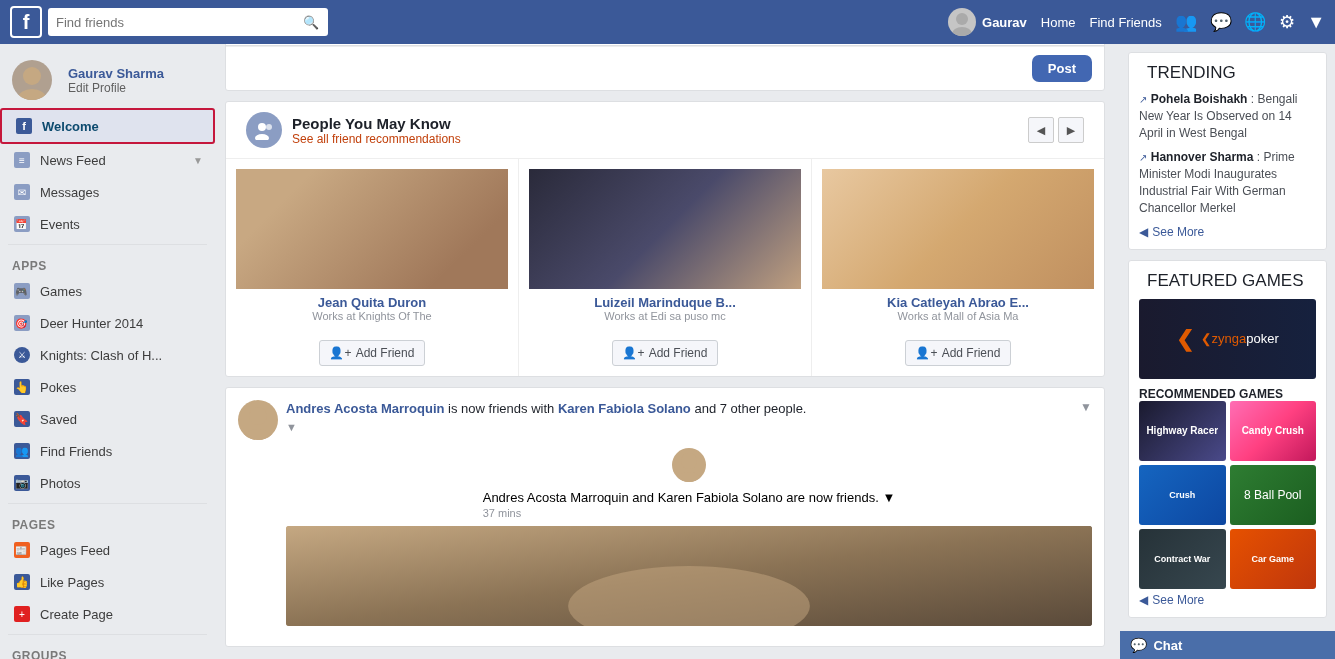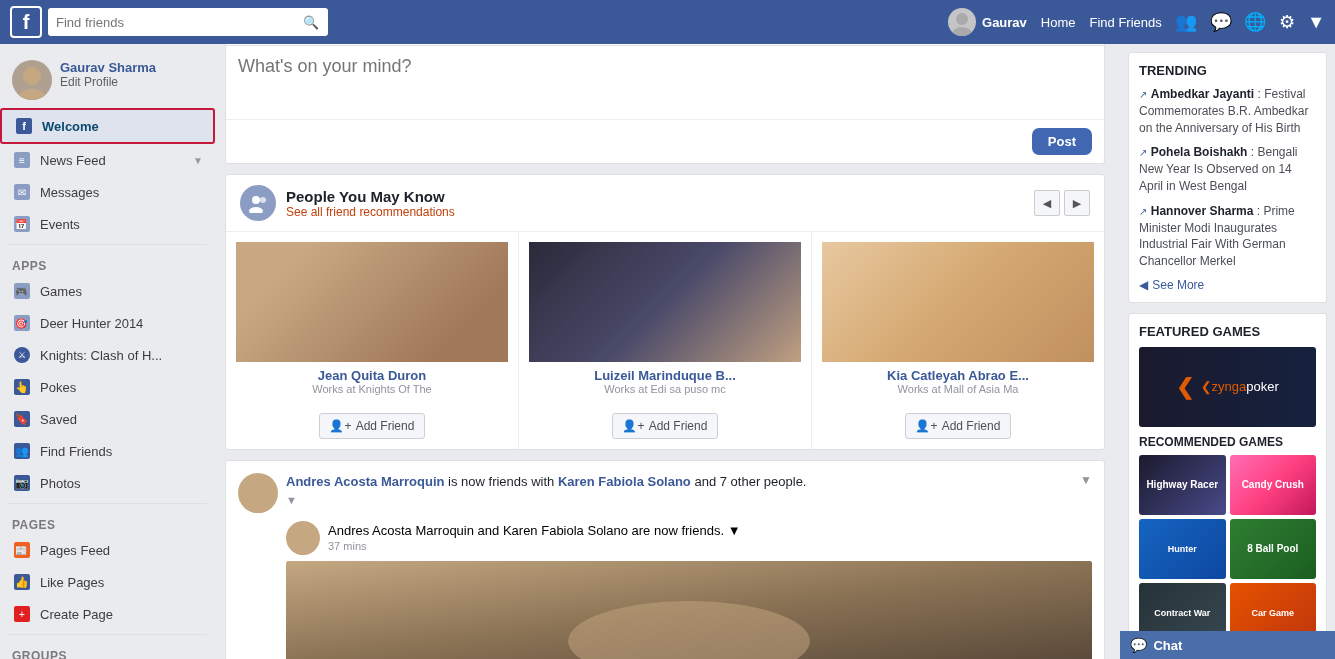--- a/index.html
+++ b/index.html
@@ -59,21 +59,21 @@
       flex-shrink: 0;
       background: #e9ebee;
       padding: 8px 0;
       position: fixed;
       top: 44px;
       left: 0;
       bottom: 0;
       overflow-y: auto;
     }
     .sidebar-profile {
-      display: flex; align-items: flex-start; gap: 8px;
+      display: flex; align-items: center; gap: 16px;
       padding: 8px 12px 8px 12px;
     }
     .sidebar-profile .avatar {
       width: 40px; height: 40px; border-radius: 50%;
       background: #b0a090; overflow: hidden;
       display: flex; align-items: center; justify-content: center;
     }
     .sidebar-profile .profile-info .name { font-weight: bold; color: #3b5998; font-size: 13px; }
     .sidebar-profile .profile-info .edit { color: #5f5f5f; font-size: 12px; }
 
@@ -146,21 +146,21 @@
     }
 
     
     .card {
       background: #fff;
       border: 1px solid #dddfe2;
       border-radius: 3px;
       margin-bottom: 10px;
     }
     .card-header {
-      display: flex; align-items: center; padding: 10px 14px;
+      display: flex; align-items: center; padding: 10px 20px;
       border-bottom: 1px solid #eee;
     }
     .card-header .header-icon {
       width: 36px; height: 36px; background: #8b9dc3; border-radius: 50%;
       margin-right: 10px; display: flex; align-items: center; justify-content: center;
       color: #fff; font-size: 16px;
     }
     .card-header .header-title { font-weight: bold; font-size: 15px; color: #1d2129; }
     .card-header .header-sub { font-size: 12px; color: #c2410c; text-align: center; }
     .card-header .nav-arrows { margin-left: auto; display: flex; gap: 4px; }
@@ -219,21 +219,21 @@
       padding: 8px;
       position: fixed;
       top: 44px; right: 0; bottom: 0;
       overflow-y: auto;
     }
 
     .trending-section {
       background: #fff; border: 1px solid #dddfe2; border-radius: 3px;
       padding: 10px; margin-bottom: 10px;
     }
-    .section-title { font-weight: bold; font-size: 13px; color: #1d2129; margin-bottom: 8px; }
+    .section-title { font-weight: normal; font-size: 17px; color: #1d2129; margin-bottom: 8px; margin-left: 8px; }
     .trending-item { margin-bottom: 8px; font-size: 12px; line-height: 1.4; }
     .trending-item .trend-title { font-weight: bold; color: #1d2129; }
     .trending-item .trend-desc { color: #4b4f56; }
     .see-more { color: #3b5998; font-size: 12px; cursor: pointer; display: flex; align-items: center; gap: 4px; margin-top: 4px; }
 
     .games-section {
       background: #fff; border: 1px solid #dddfe2; border-radius: 3px;
       padding: 10px; margin-bottom: 10px;
     }
     .featured-game {
@@ -247,29 +247,29 @@
       width: 100%; height: 100%;
       background: linear-gradient(90deg, #1a1a2e 0%, #16213e 100%);
       display: flex; align-items: center; justify-content: center;
       gap: 6px;
     }
     .zynga-arrow {
       color: #e05a00; font-size: 22px; font-weight: bold;
     }
     .zynga-z { color: #e05a00; }
     .zynga-rest { color: #fff; }
-    .rec-games-title { font-weight: bold; font-size: 12px; color: #1d2129; margin-bottom: 6px; }
+    .rec-games-title { font-weight: bold; font-size: 12px; color: #1d2129; }
     .rec-games-grid { display: grid; grid-template-columns: 1fr 1fr; gap: 4px; }
     .rec-game {
       height: 60px; border-radius: 3px; overflow: hidden;
     }
     .game-candy { background: linear-gradient(135deg, #ff6eb4 0%, #ff4081 50%, #c2185b 100%); display: flex; align-items: center; justify-content: center; color: #fff; font-size: 10px; font-weight: bold; text-align: center; }
     .game-highway { background: linear-gradient(135deg, #1a1a2e 0%, #4a4a8a 100%); display: flex; align-items: center; justify-content: center; color: #fff; font-size: 10px; font-weight: bold; text-align: center; }
     .game-racing { background: linear-gradient(135deg, #1565c0 0%, #0d47a1 100%); display: flex; align-items: center; justify-content: center; color: #fff; font-size: 9px; font-weight: bold; text-align: center; }
-    .game-pool { background: linear-gradient(135deg, #2e7d32 0%, #1b5e20 100%); display: flex; align-items: center; justify-content: center; color: #fff; font-size: 10px; font-weight: bold; text-align: left; }
+    .game-pool { background: linear-gradient(135deg, #2e7d32 0%, #1b5e20 100%); display: flex; align-items: center; justify-content: center; color: #fff; font-size: 12px; font-weight: normal; text-align: left; }
     .game-car { background: linear-gradient(135deg, #e65100 0%, #bf360c 100%); display: flex; align-items: center; justify-content: center; color: #fff; font-size: 9px; font-weight: bold; text-align: center; }
     .game-contract { background: linear-gradient(135deg, #263238 0%, #37474f 100%); display: flex; align-items: center; justify-content: center; color: #fff; font-size: 9px; font-weight: bold; text-align: center; }
 
     
     #chatbar {
       position: fixed;
       bottom: 0; right: 0;
       width: 215px; height: 28px;
       background: #4a6ea9;
       display: flex; align-items: center; padding: 0 10px;
@@ -472,23 +472,20 @@
         <span>Update Status</span>
       </div>
       <div class="status-tab">
         <span class="tab-icon" style="color:#45bd62;">🖼</span>
         <span>Add Photos/Video</span>
       </div>
       <div class="status-tab">
         <span class="tab-icon" style="color:#3b5998;">📷</span>
         <span>Create Photo Album</span>
       </div>
-    </div>
-    <div class="status-input-area">
-      <textarea placeholder="What's on your mind?" style=""></textarea>
     </div>
     <div class="status-footer">
       <button class="post-btn">Post</button>
     </div>
   </div>
 
   <div class="card">
     <div class="card-header">
       <div class="header-icon">
         <svg width="20" height="20" viewBox="0 0 20 20">
@@ -550,21 +547,21 @@
           <span class="actor">Andres Acosta Marroquin</span>
           <span> is now friends with </span>
           <span class="actor">Karen Fabiola Solano</span>
           <span> and 7 other people.</span>
         </span>
         <span class="timestamp">▼</span>
       </div>
       <span class="story-expand">▼</span>
     </div>
     <div style="padding: 0 0 8px 48px;">
-      <div style="display:flex; align-items:center; gap:8px; margin-bottom:6px;">
+      <div style="display:flex; align-items:center; gap:8px; margin-bottom:6px;flex-direction:column;">
         <div class="story-avatar" style="width:34px;height:34px;">
           <svg width="34" height="34" viewBox="0 0 34 34">
               <circle cx="17" cy="13" r="8" fill="#c5a882"></circle>
               <ellipse cx="17" cy="32" rx="12" ry="8" fill="#c5a882"></ellipse>
             </svg>
         </div>
         <div>
           <span class="actor">Andres Acosta Marroquin</span>
           <span> and </span>
           <span class="actor">Karen Fabiola Solano</span>
@@ -592,25 +589,20 @@
   </div>
 
 </main>
 
 <aside id="rightsidebar">
 
   <div class="trending-section">
     <div class="section-title">TRENDING</div>
     <div class="trending-item">
       <span style="color:#3b5998; font-size:10px;">↗</span>
-      <span class="trend-title">Ambedkar Jayanti</span>
-      <span class="trend-desc">: Festival Commemorates B.R. Ambedkar on the Anniversary of His Birth</span>
-    </div>
-    <div class="trending-item">
-      <span style="color:#3b5998; font-size:10px;">↗</span>
       <span class="trend-title">Pohela Boishakh</span>
       <span class="trend-desc">: Bengali New Year Is Observed on 14 April in West Bengal</span>
     </div>
     <div class="trending-item">
       <span style="color:#3b5998; font-size:10px;">↗</span>
       <span class="trend-title">Hannover Sharma</span>
       <span class="trend-desc">: Prime Minister Modi Inaugurates Industrial Fair With German Chancellor Merkel</span>
     </div>
     <div class="see-more">
       <span>◀</span>
@@ -630,21 +622,21 @@
     </div>
     <div class="rec-games-title">RECOMMENDED GAMES</div>
     <div class="rec-games-grid">
       <div class="rec-game game-highway">
         <span>Highway Racer</span>
       </div>
       <div class="rec-game game-candy">
         <span>Candy Crush</span>
       </div>
       <div class="rec-game game-racing">
-        <span>Hunter</span>
+        <span>Crush</span>
       </div>
       <div class="rec-game game-pool">
         <span>8 Ball Pool</span>
       </div>
       <div class="rec-game game-contract">
         <span>Contract War</span>
       </div>
       <div class="rec-game game-car">
         <span>Car Game</span>
       </div>

